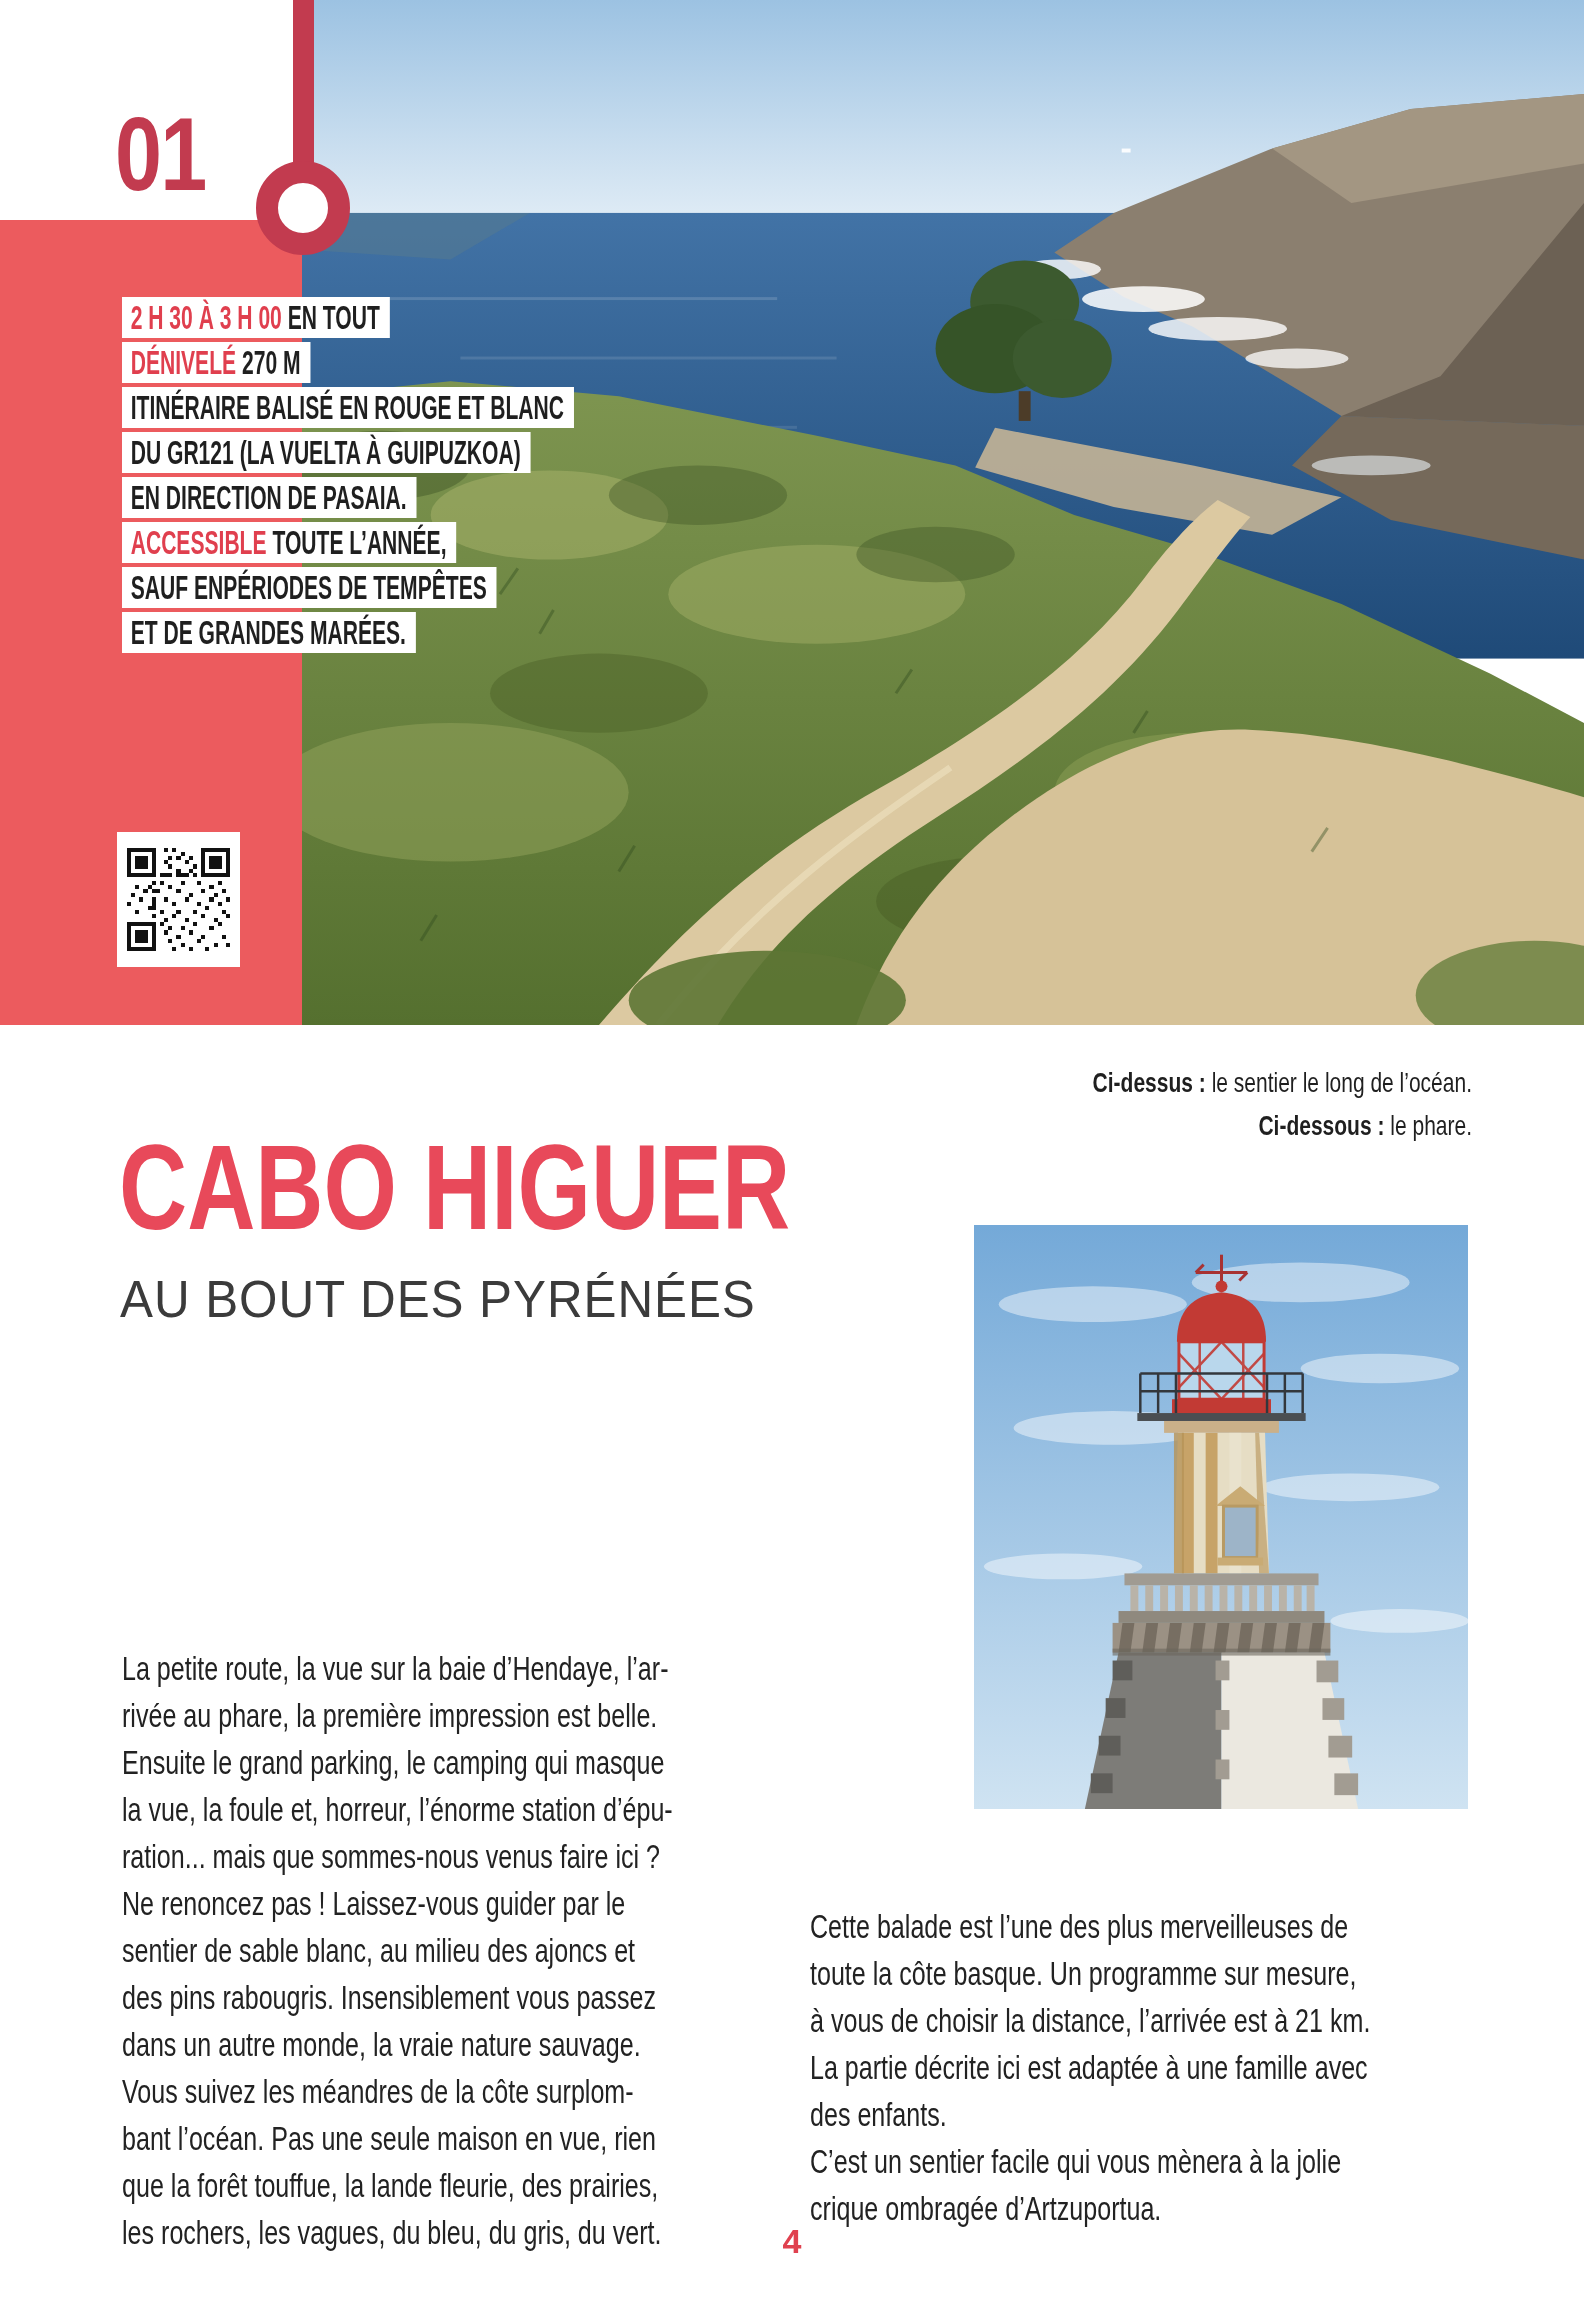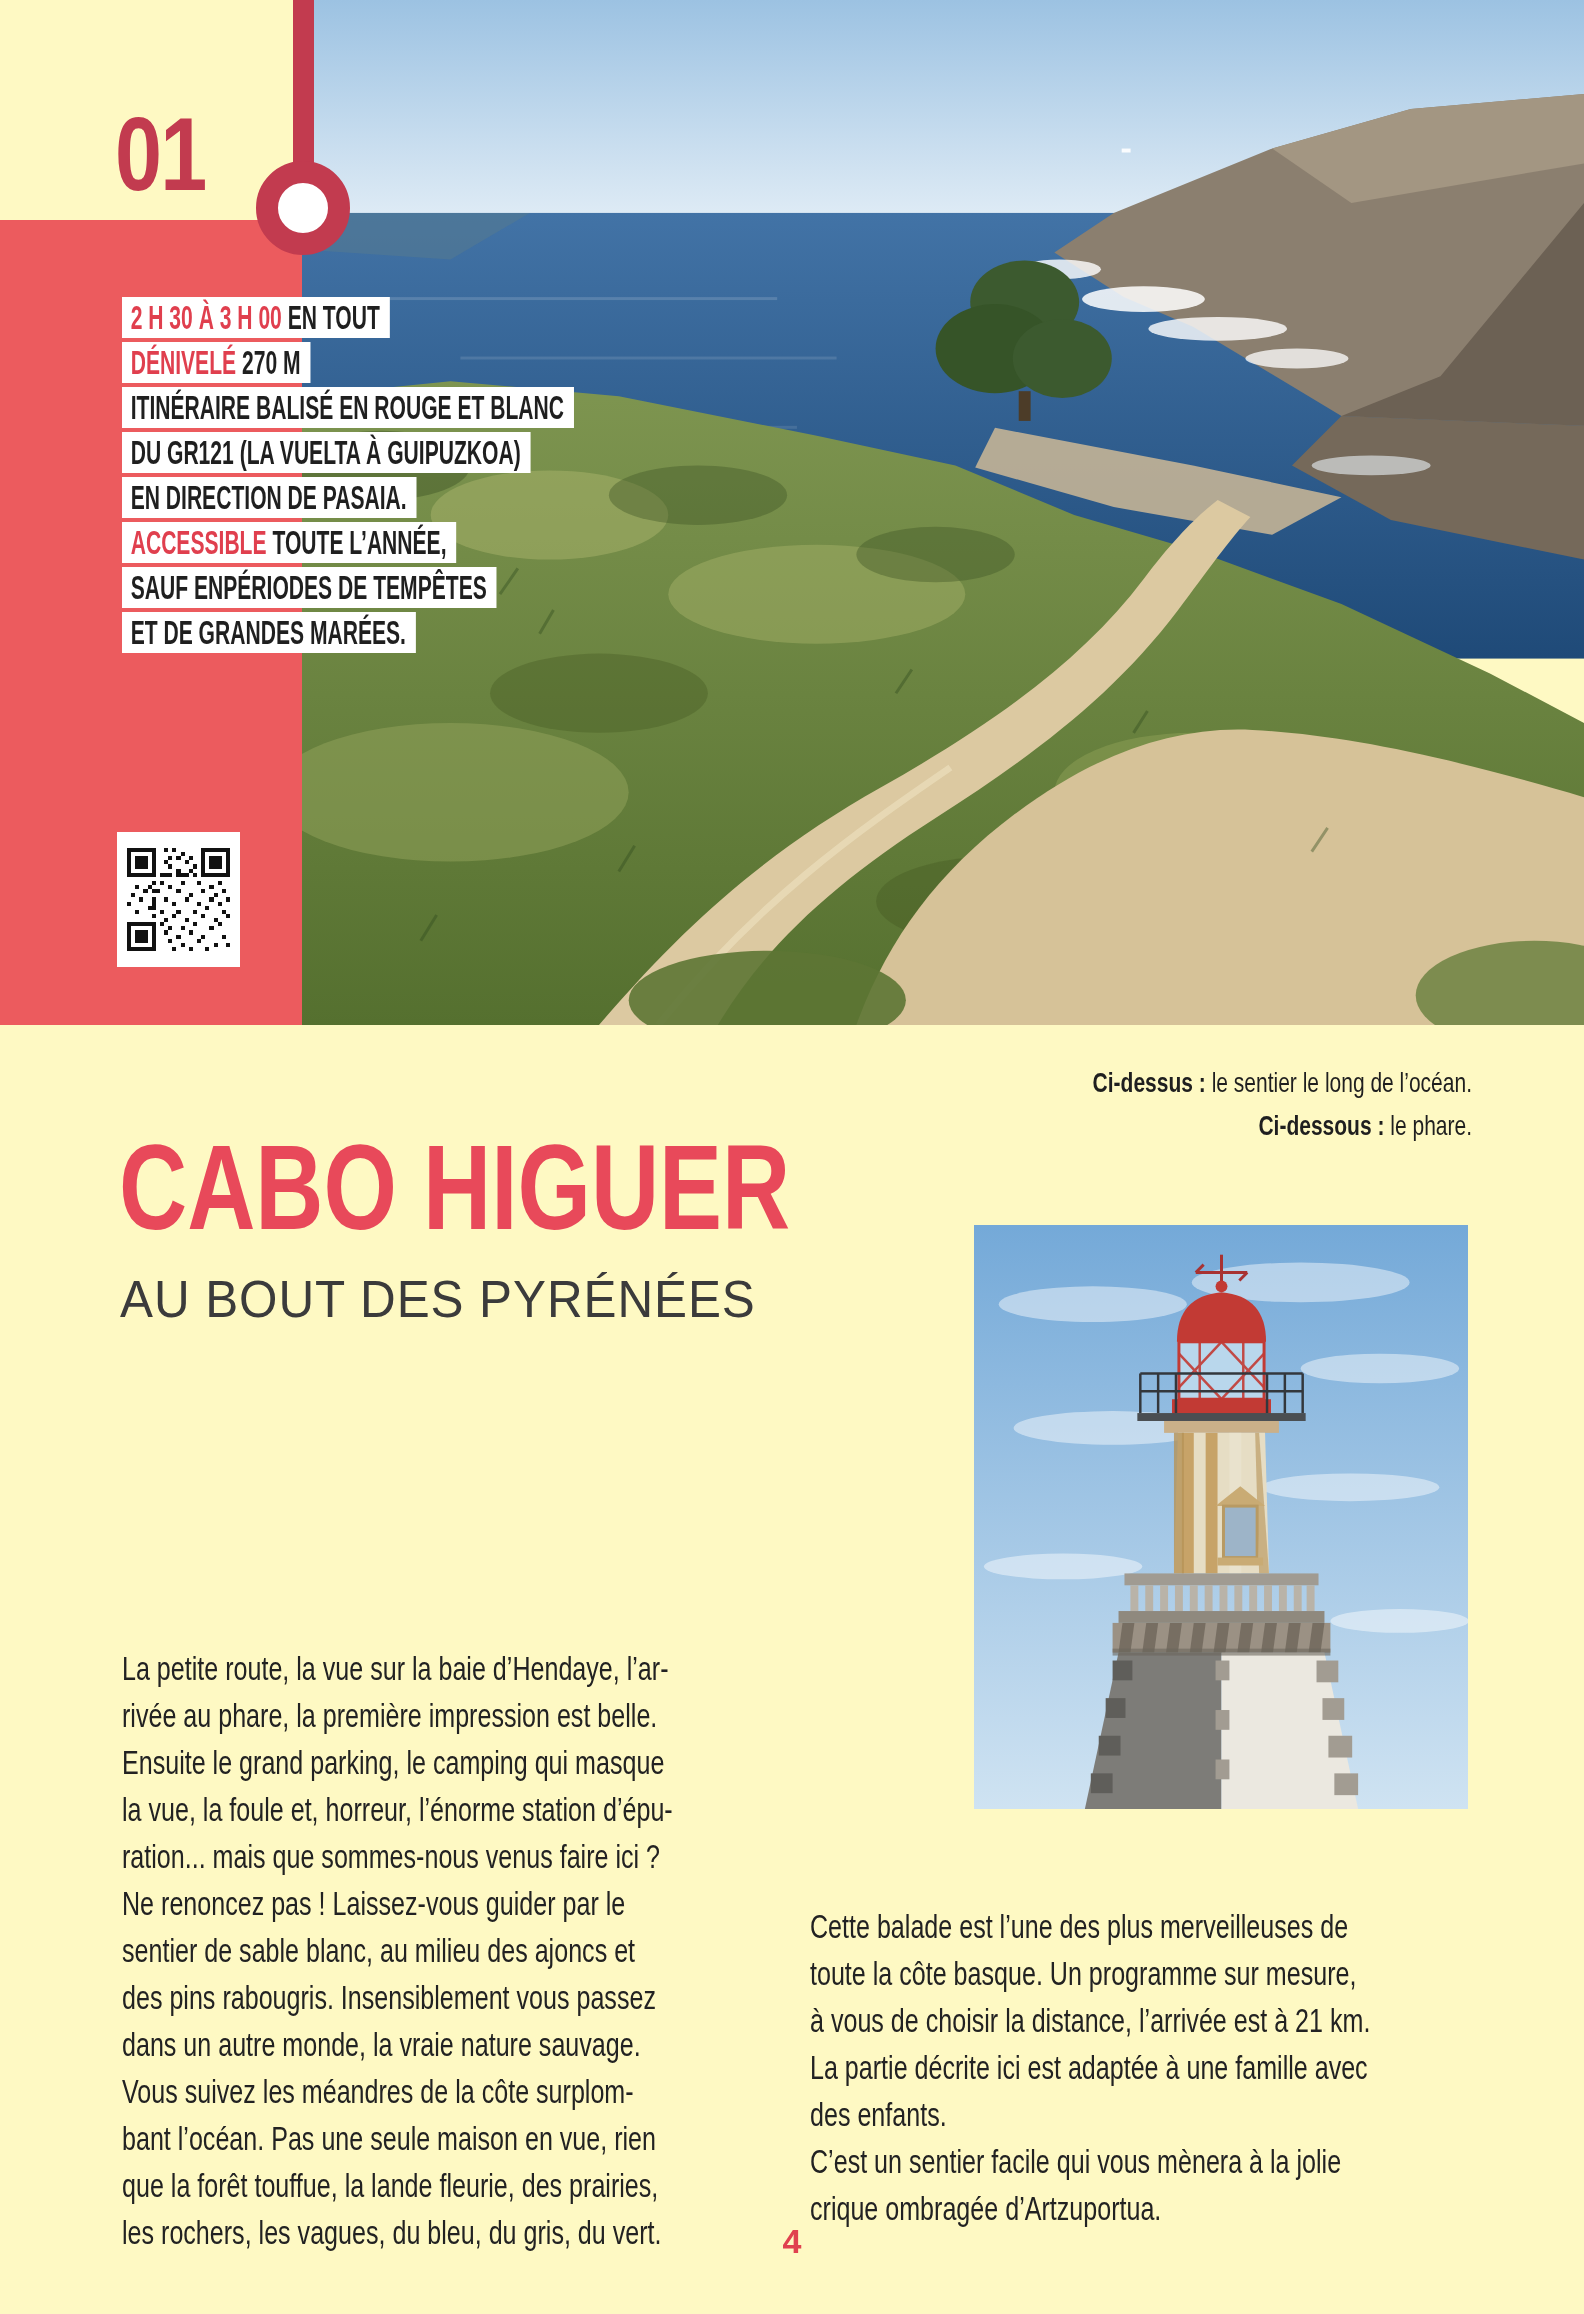--- a/index.html
+++ b/index.html
@@ -1,17 +1,17 @@
 <!DOCTYPE html>
 <html><head>
 <meta charset="utf-8">
 <style>
   html,body{margin:0;padding:0;background:#888;}
   .page{
-    position:relative;width:1584px;height:2315px;background:#fef9c3;
+    position:relative;width:1584px;height:2315px;background:#ffffff;
     font-family:"Liberation Sans",sans-serif;overflow:hidden;margin:0 auto;
   }
   
   .hero-photo{position:absolute;left:302px;top:0;width:1282px;height:1025px;}
   .hero-photo svg{display:block;width:100%;height:100%;}
   
   .red-panel{position:absolute;left:0;top:220px;width:302px;height:805px;background:#ec5b5e;}
   
   .pin-stem{position:absolute;left:293px;top:0;width:21px;height:170px;background:#c23b4f;}
   .pin-ring{position:absolute;left:256px;top:161px;width:50px;height:50px;border:22px solid #c23b4f;border-radius:50%;background:#fff;}

